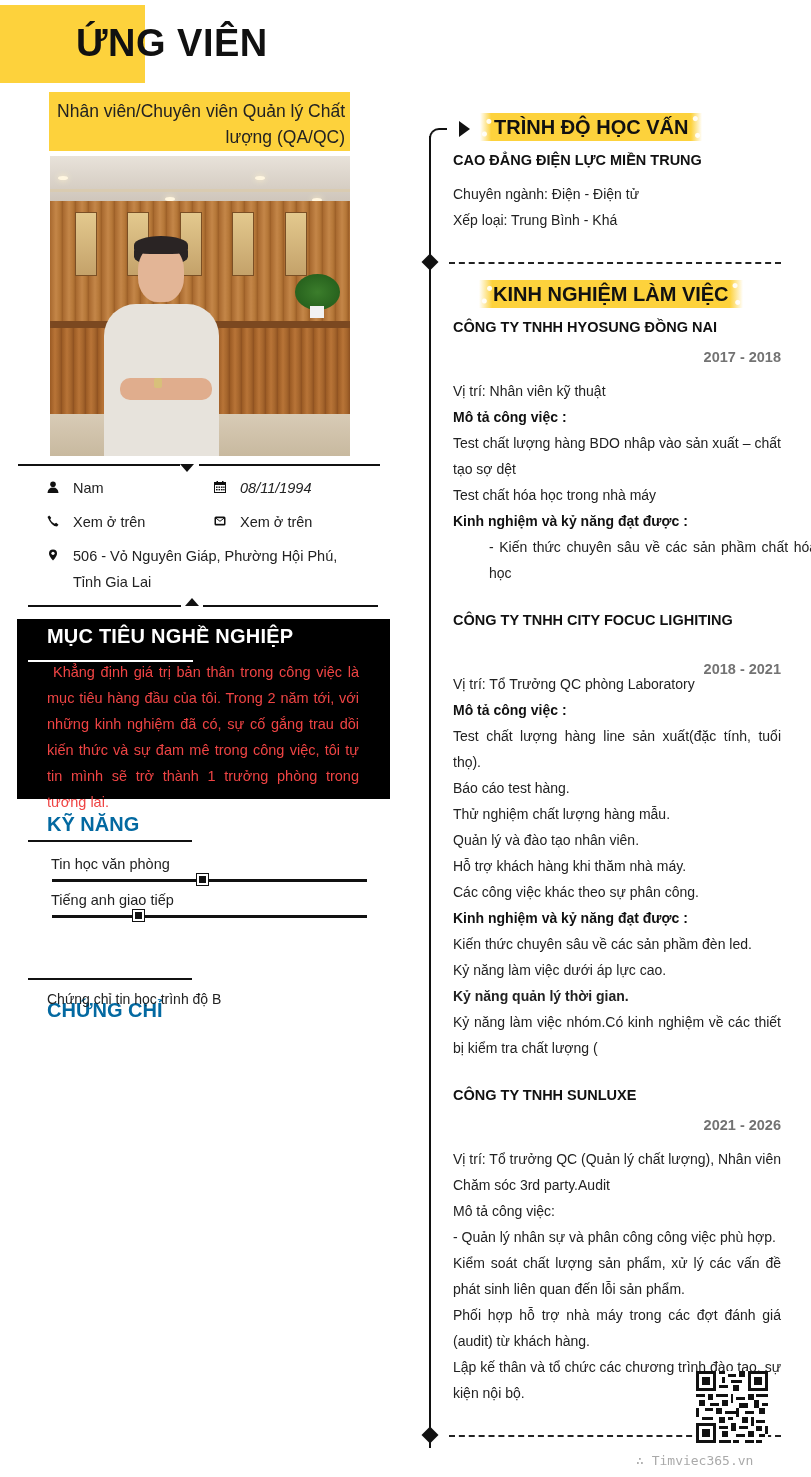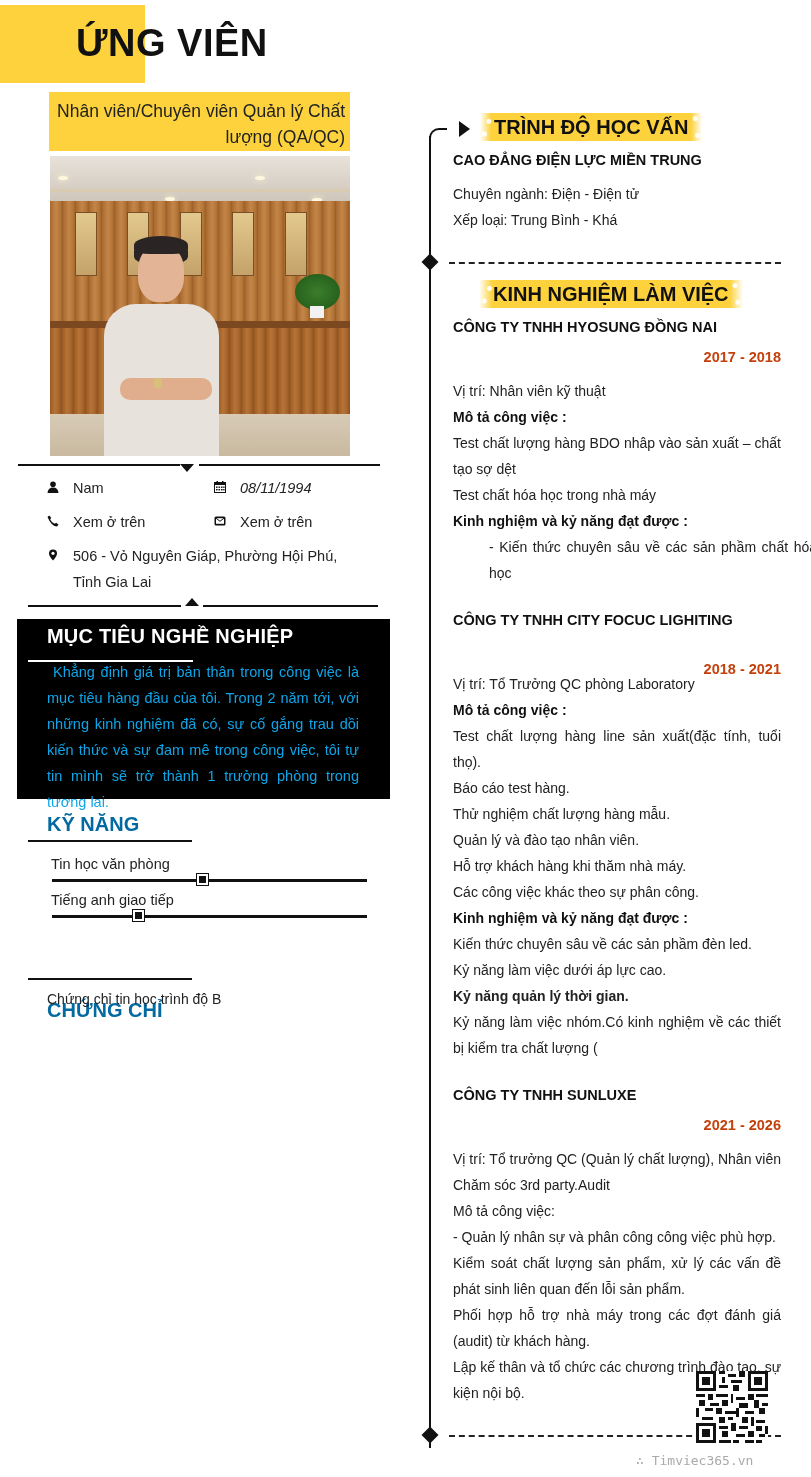--- a/index.html
+++ b/index.html
@@ -39,21 +39,21 @@
 
   .info-row { position: absolute; display: flex; align-items: flex-start; font-size: 14.5px; line-height: 26px; color: #222; }
   .info-icon { width: 26px; display: inline-flex; justify-content: flex-start; padding-top: 6px; }
   .info-icon svg { width: 12px; height: 12px; }
   .info-text { padding-left: 0; }
 
   
   .objective { position: absolute; left: 17px; top: 619px; width: 373px; height: 180px; background: #000; color: #fff; }
   .objective h2 { position: absolute; left: 30px; top: 6px; font-size: 20px; font-weight: bold; color: #fff; letter-spacing: 0.2px; }
   .objective .underline { position: absolute; left: 11px; top: 41px; width: 165px; height: 2px; background: #fff; }
-  .objective p { position: absolute; left: 30px; top: 40px; width: 312px; font-size: 14.5px; line-height: 26px; text-align: justify; color: #0ea5e9; }
+  .objective p { position: absolute; left: 30px; top: 40px; width: 312px; font-size: 14.5px; line-height: 26px; text-align: justify; color: #ef4444; }
 
   
   .section-title-left { position: absolute; font-size: 20px; font-weight: bold; color: #0369a1; }
   .section-underline { position: absolute; height: 2px; background: #111; }
   .skill-label { position: absolute; font-size: 14.5px; color: #222; }
   .skill-track { position: absolute; height: 3px; background: #111; }
   .skill-knob { position: absolute; width: 11px; height: 11px; background: #111; border: 2px solid #fff; outline: 1px solid #111; }
 
   .cert-item { position: absolute; font-size: 14px; color: #222; }
 
@@ -68,21 +68,21 @@
     background:
       radial-gradient(circle at 4% 30%, rgba(255,255,255,0.9) 0 2px, transparent 3px),
       radial-gradient(circle at 2% 75%, rgba(255,255,255,0.9) 0 2px, transparent 3px),
       radial-gradient(circle at 97% 20%, rgba(255,255,255,0.9) 0 2px, transparent 3px),
       radial-gradient(circle at 98% 80%, rgba(255,255,255,0.9) 0 2px, transparent 3px),
       linear-gradient(90deg, rgba(253,210,60,0) 0%, #fdd23c 5%, #fdd23c 95%, rgba(253,210,60,0) 100%);
   }
 
   .r-text { position: absolute; left: 453px; width: 328px; font-size: 14px; line-height: 26px; color: #222; }
   .r-company { font-weight: bold; font-size: 14.5px; color: #111; }
-  .r-period { text-align: right; font-weight: bold; font-size: 14.5px; color: #c2410c; }
+  .r-period { text-align: right; font-weight: bold; font-size: 14.5px; color: #737373; }
   .r-bold { font-weight: bold; color: #111; }
   .r-just { text-align: justify; }
 
   .qr { position: absolute; left: 696px; top: 1371px; width: 72px; height: 72px; background: #fff; }
   .qr svg { width: 72px; height: 72px; display: block; }
 
   .watermark { position: absolute; left: 636px; top: 1453px; font-family: "DejaVu Sans Mono", "Liberation Mono", monospace; font-size: 13px; color: #aaaaaa; white-space: nowrap; }
 </style>
 </head>
 <body>

